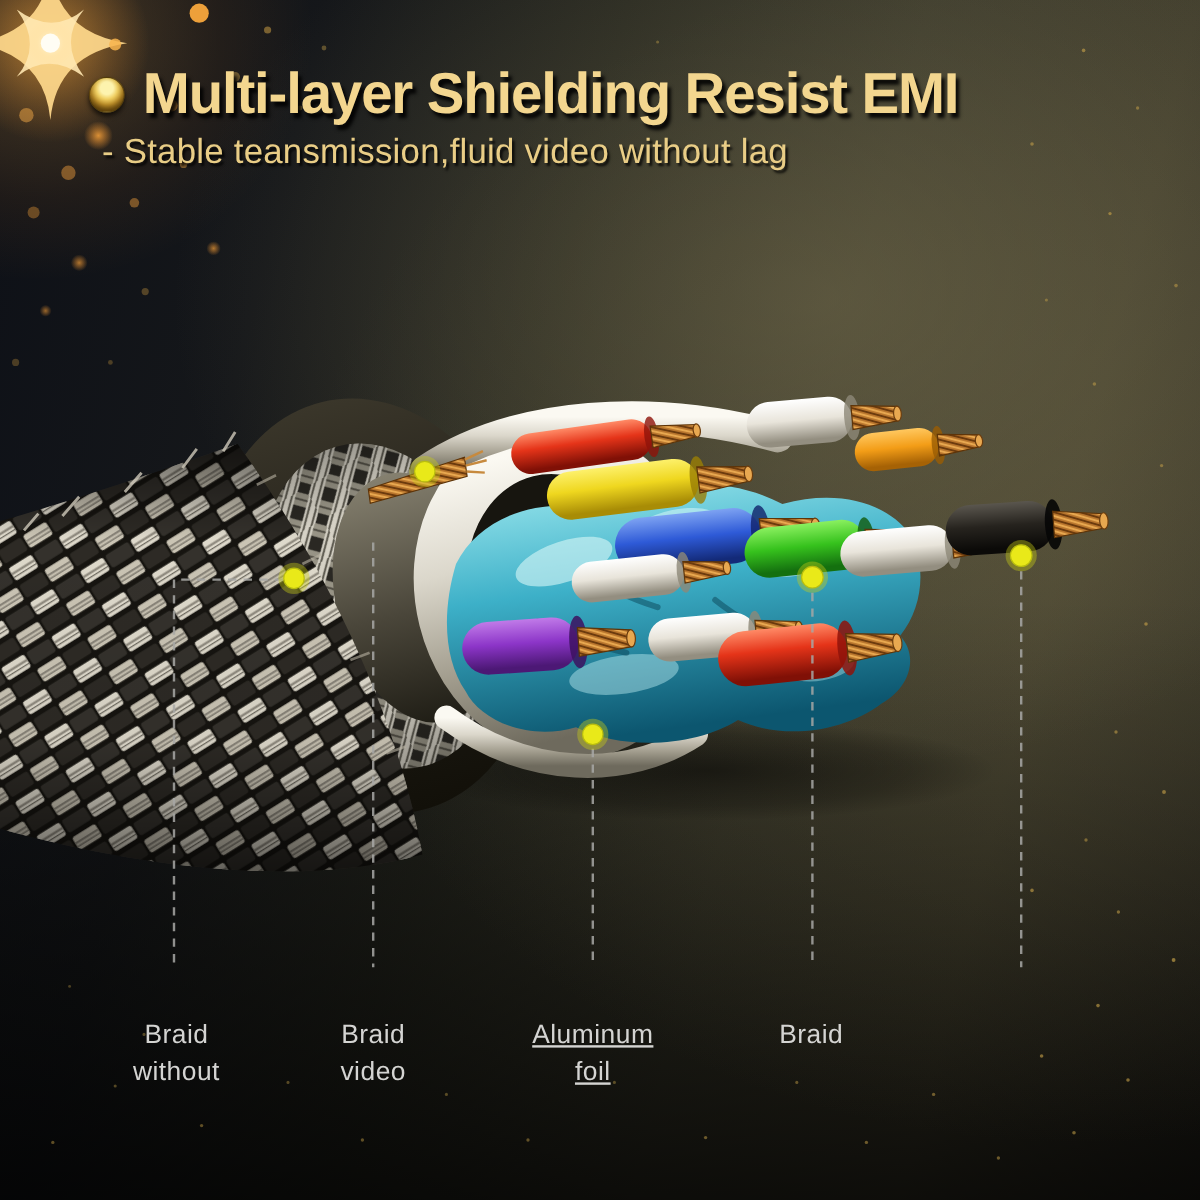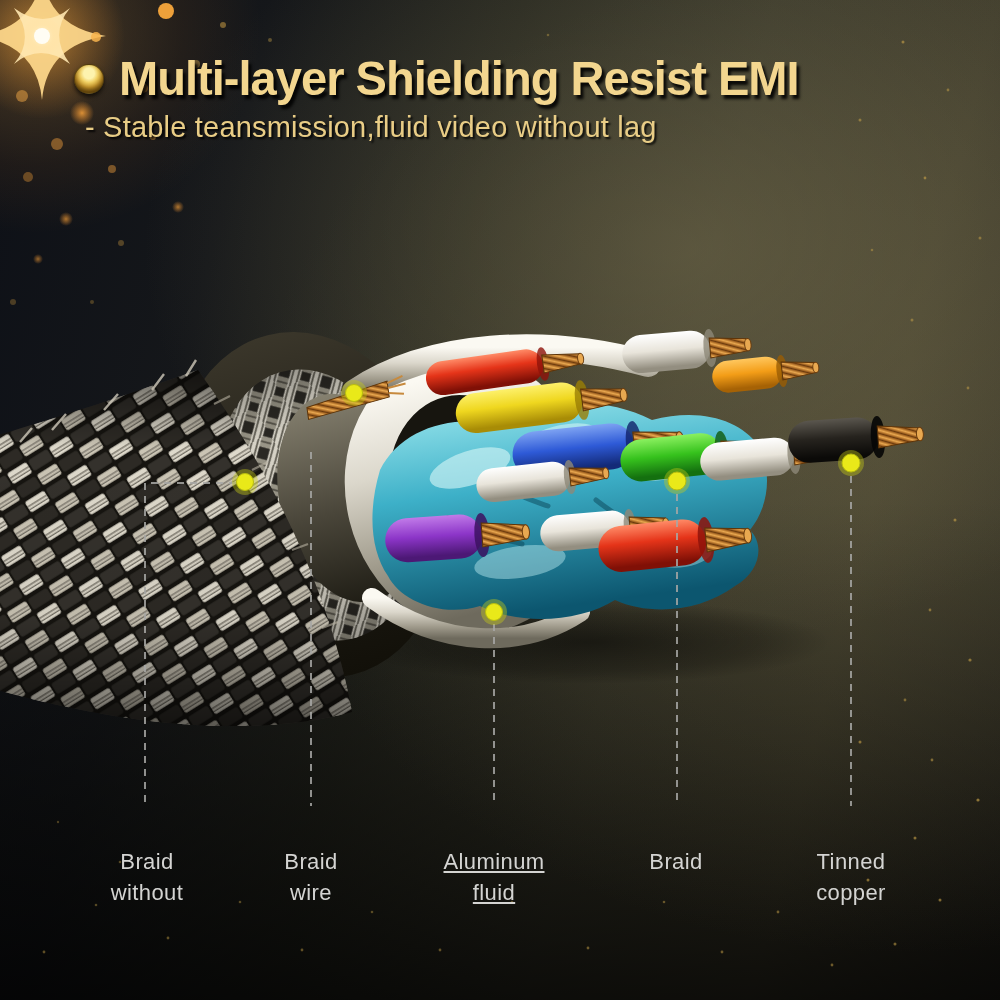--- a/index.html
+++ b/index.html
@@ -393,28 +393,24 @@
     <h1 class="title">Multi-layer Shielding Resist EMI</h1>
   </div>
   <div class="subtitle">- Stable teansmission,fluid video without lag</div>
 
   <div class="callout-label" style="left:147px;">
     <span>Braid</span>
     <span>without</span>
   </div>
   <div class="callout-label" style="left:311px;">
     <span>Braid</span>
-    <span>wire</span>
+    <span>video</span>
   </div>
   <div class="callout-label" style="left:494px;text-decoration:underline;">
     <span>Aluminum</span>
-    <span>fluid</span>
+    <span>foil</span>
   </div>
   <div class="callout-label" style="left:676px;">
     <span>Braid</span>
     <span></span>
   </div>
-  <div class="callout-label" style="left:851px;">
-    <span>Tinned</span>
-    <span>copper</span>
-  </div>
 
 </div>
 
 </body></html>

